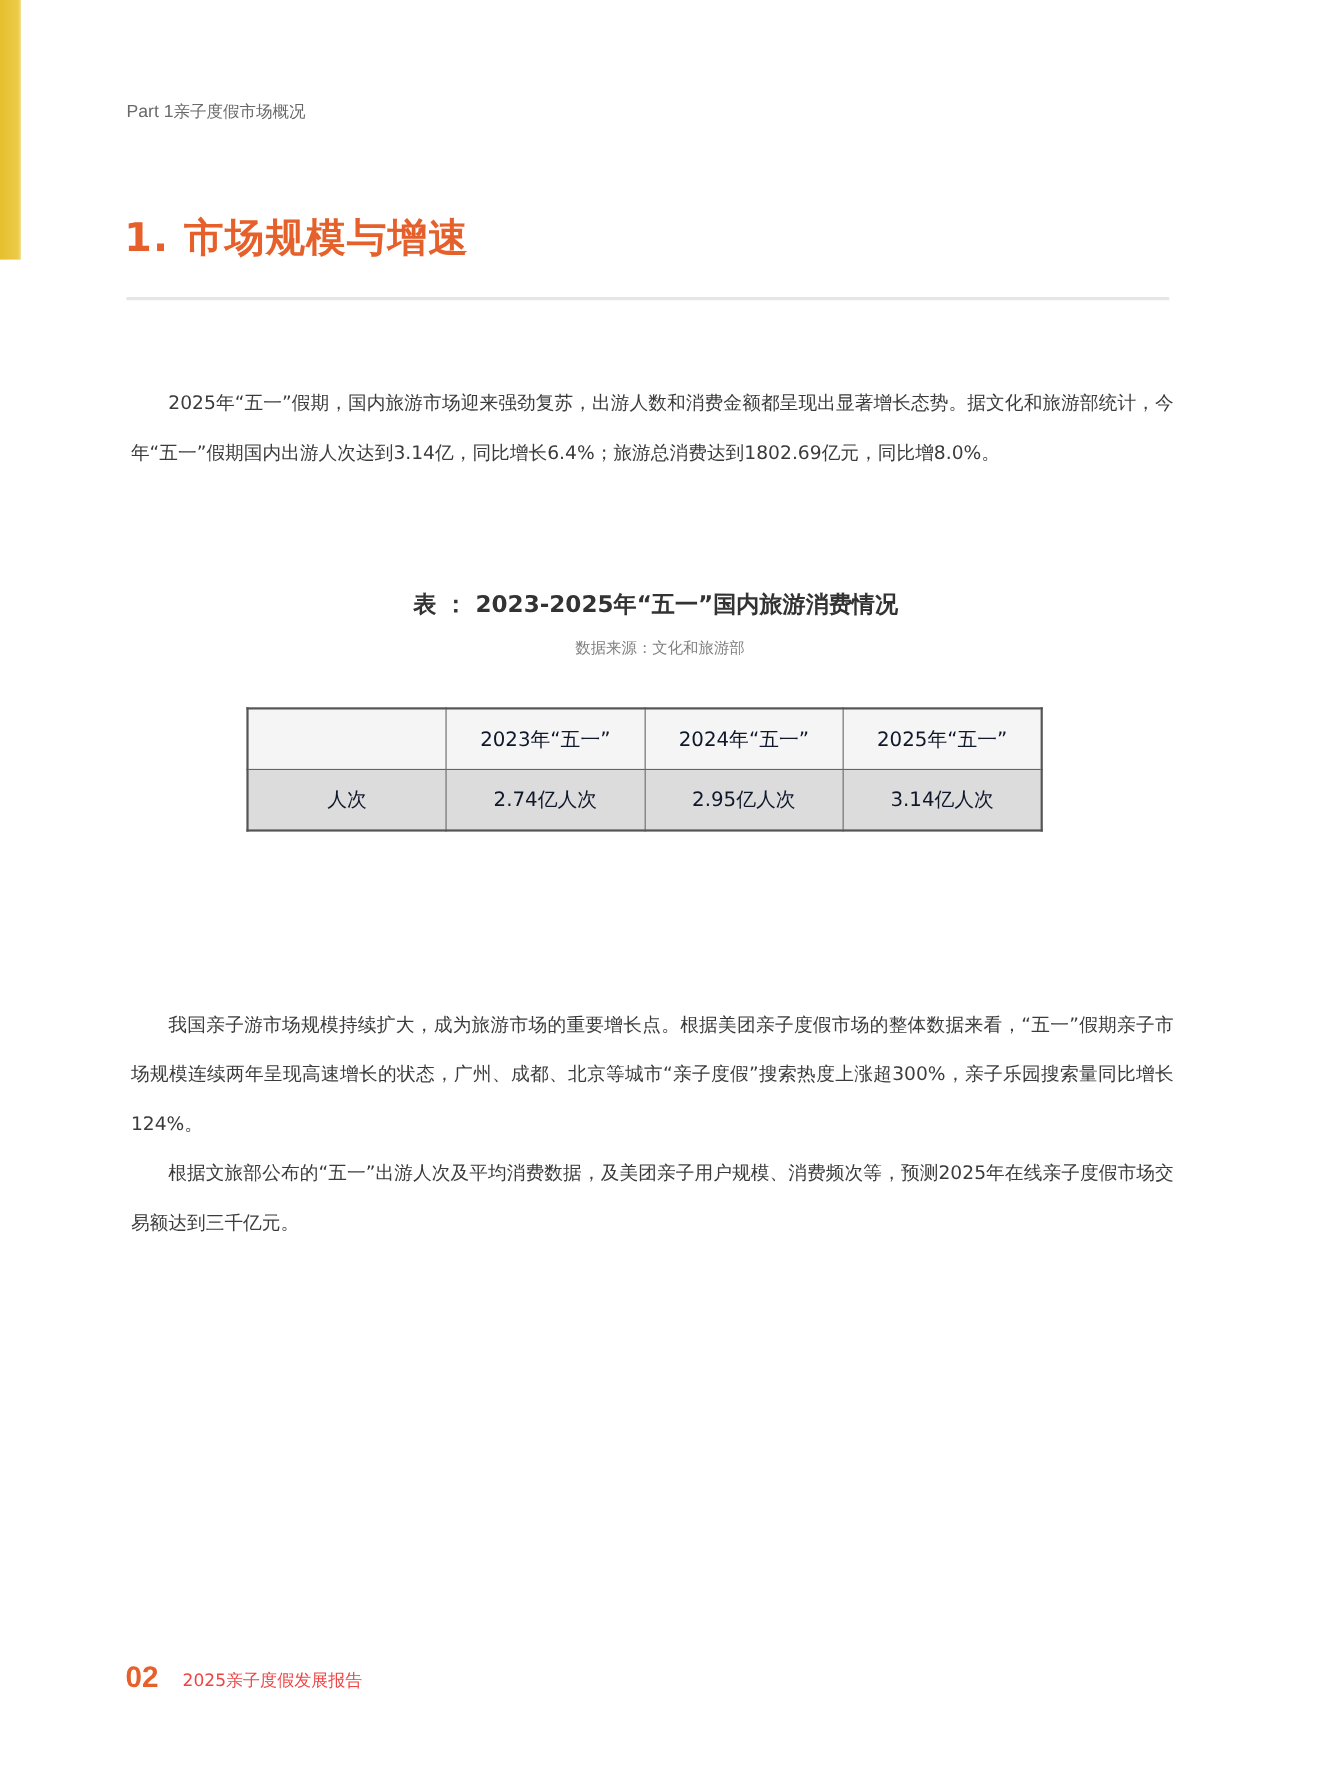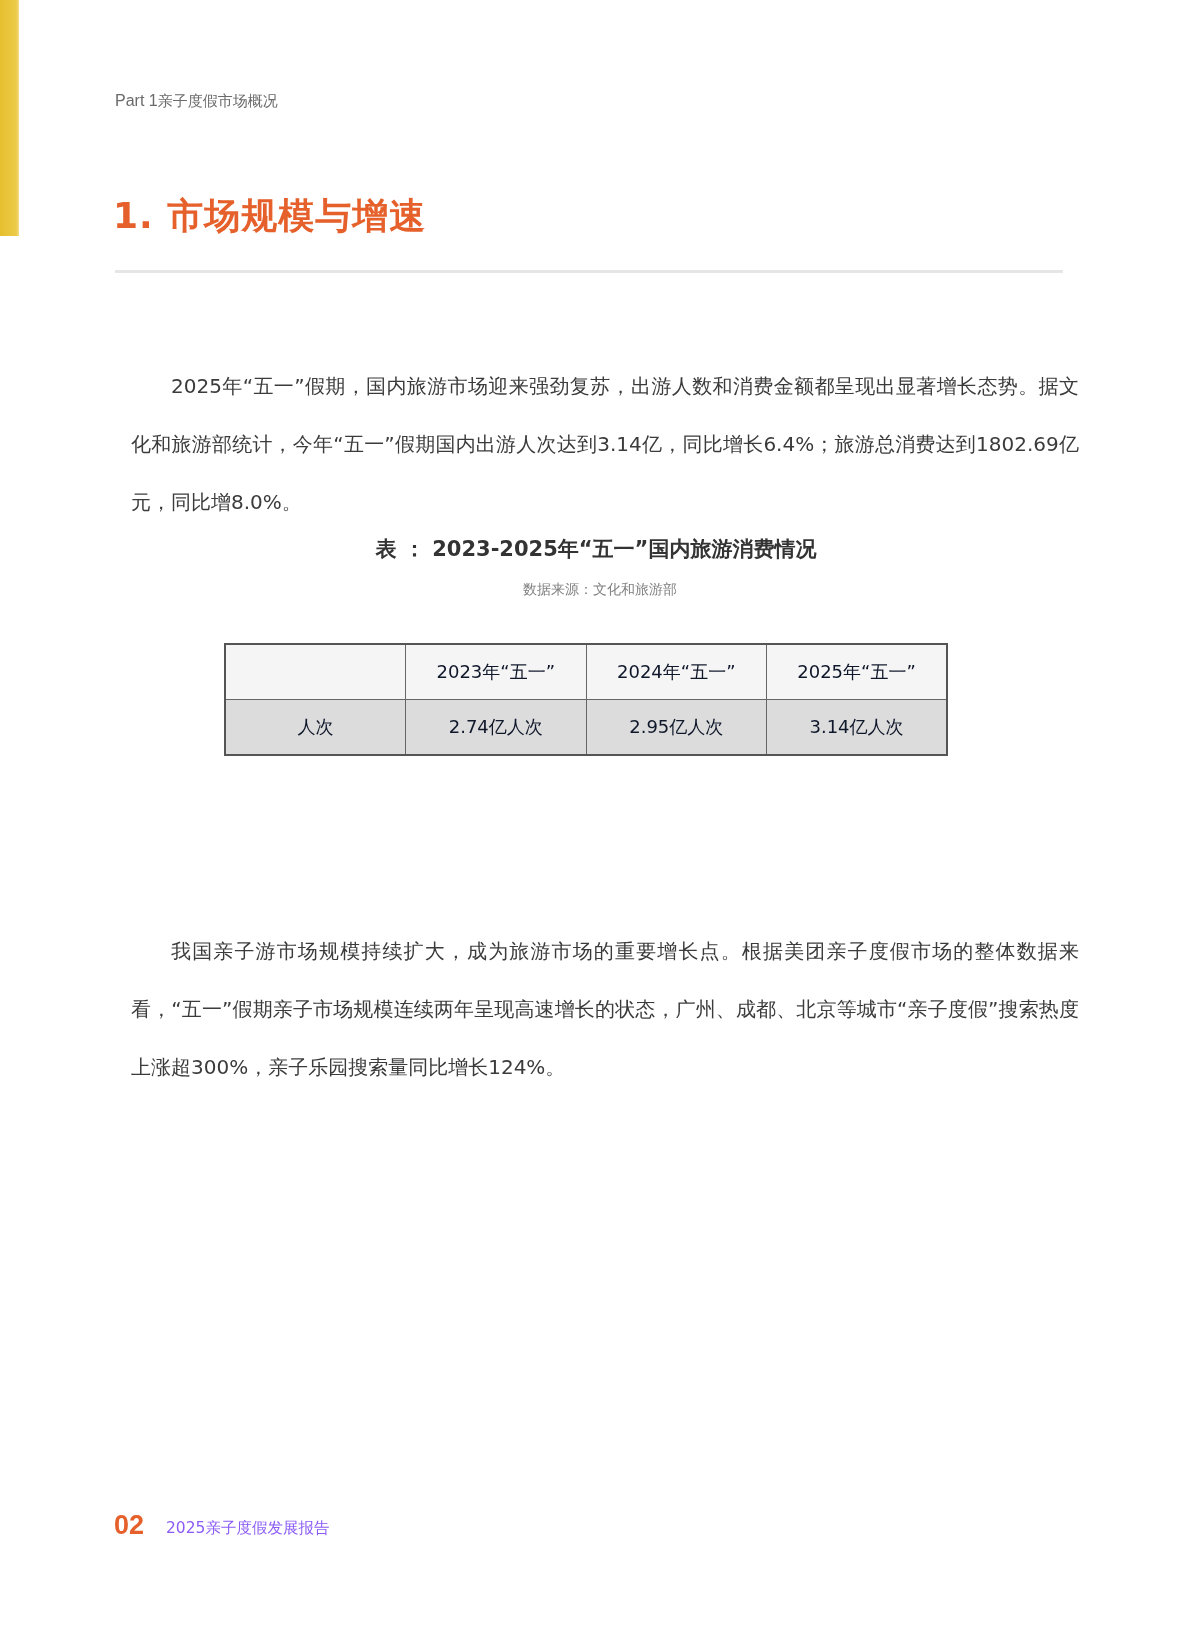--- a/index.html
+++ b/index.html
@@ -22,22 +22,22 @@
     position:absolute; left:113px; top:192px;
     font-size:36px; font-weight:bold; color:#e5602a; letter-spacing:1px;
     white-space:nowrap;
   }
   .divider {
     position:absolute; left:115px; top:270px; width:948px; height:3px;
     background:#e6e6e6;
   }
   .para {
     position:absolute; left:115px; width:948px;
-    font-size:20px; line-height:58px; color:#3b3b3b;
-    text-align:justify; margin:16px;
+    font-size:17px; line-height:45px; color:#3b3b3b;
+    text-align:justify; margin:4px;
   }
   .para p { margin:0; text-indent:2em; }
   .para1 { top:341px; }
   .para2 { top:906px; }
   .table-title {
     position:absolute; left:0; width:1192px; top:535px; text-align:center;
     font-size:21px; font-weight:bold; color:#333;
   }
   .table-source {
     position:absolute; left:0; width:1200px; top:581px; text-align:center;
@@ -54,21 +54,21 @@
   }
   table.data tr.head td { background:#f5f5f5; }
   table.data tr.shade td { background:#dcdcdc; }
   table.data tr.light td { background:#f5f5f5; }
   .footer-page {
     position:absolute; left:114px; top:1510px;
     font-family:"Liberation Sans", sans-serif; font-size:27px; font-weight:bold; color:#e5602a;
   }
   .footer-title {
     position:absolute; left:166px; top:1518px;
-    font-size:15.5px; color:#8b5cf6; white-space:nowrap;
+    font-size:15.5px; color:#ef4444; white-space:nowrap;
   }
 </style>
 </head>
 <body>
 
 <div class="side-bar"></div>
 
 <div class="part-label">
   <span class="part-num">Part 1</span><span>亲子度假市场概况</span>
 </div>
@@ -96,16 +96,17 @@
     <td>人次</td>
     <td>2.74亿人次</td>
     <td>2.95亿人次</td>
     <td>3.14亿人次</td>
   </tr>
 </tbody>
   </table>
 
 <div class="para para2">
   <p>我国亲子游市场规模持续扩大，成为旅游市场的重要增长点。根据美团亲子度假市场的整体数据来看，“五一”假期亲子市场规模连续两年呈现高速增长的状态，广州、成都、北京等城市“亲子度假”搜索热度上涨超300%，亲子乐园搜索量同比增长124%。</p>
+  <p>根据文旅部公布的“五一”出游人次及平均消费数据，及美团亲子用户规模、消费频次等，预测2025年在线亲子度假市场交易额达到三千亿元。</p>
 </div>
 
 <div class="footer-page">02</div>
 <div class="footer-title">2025亲子度假发展报告</div>
 
 </body></html>

